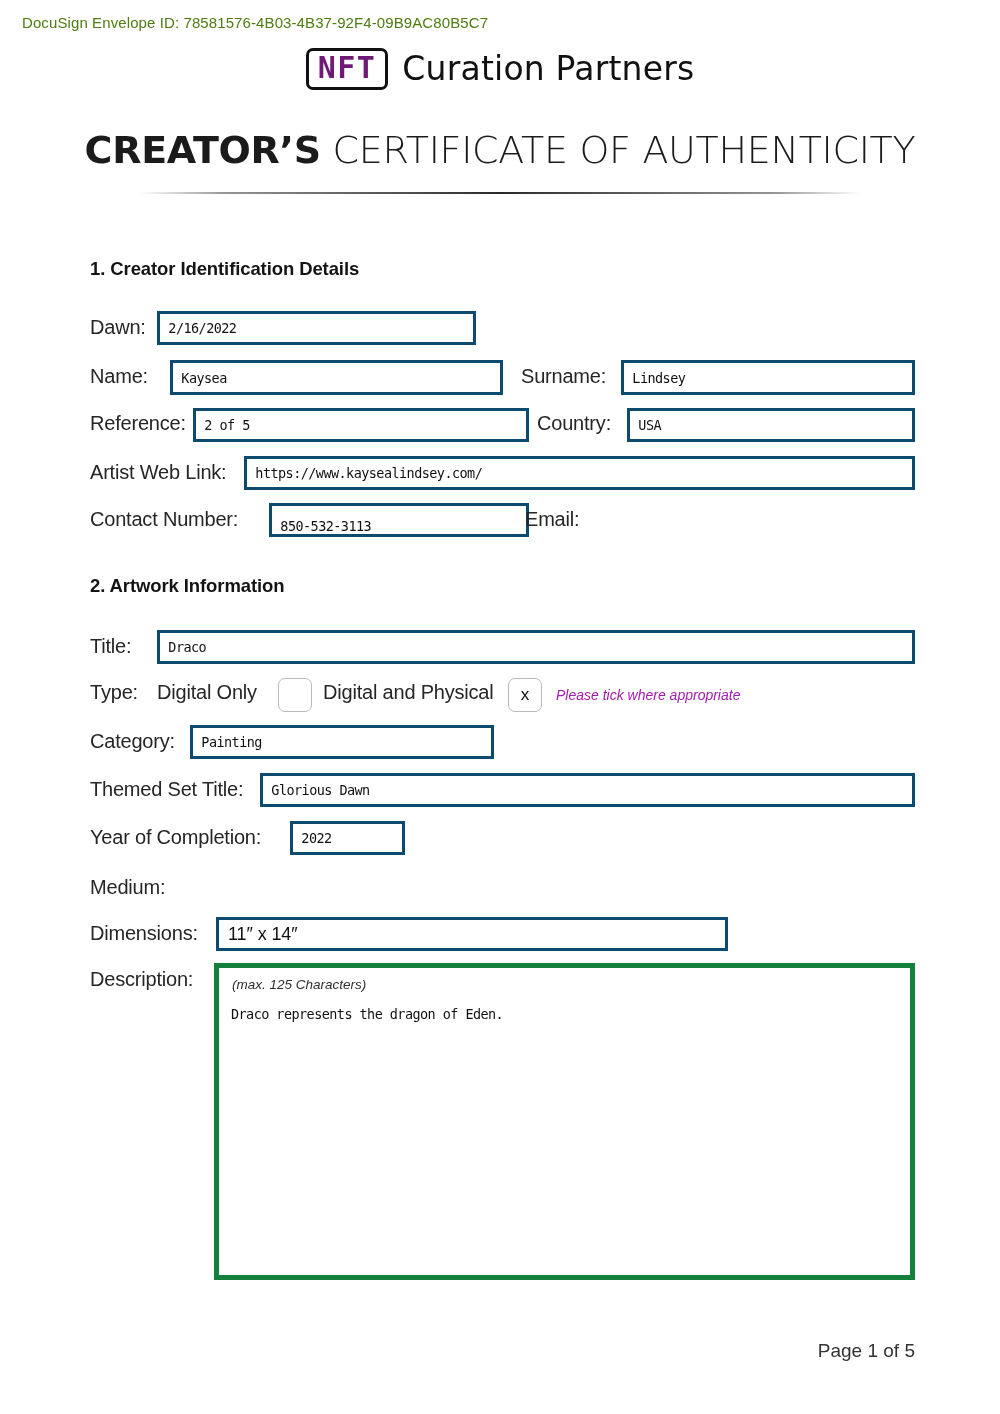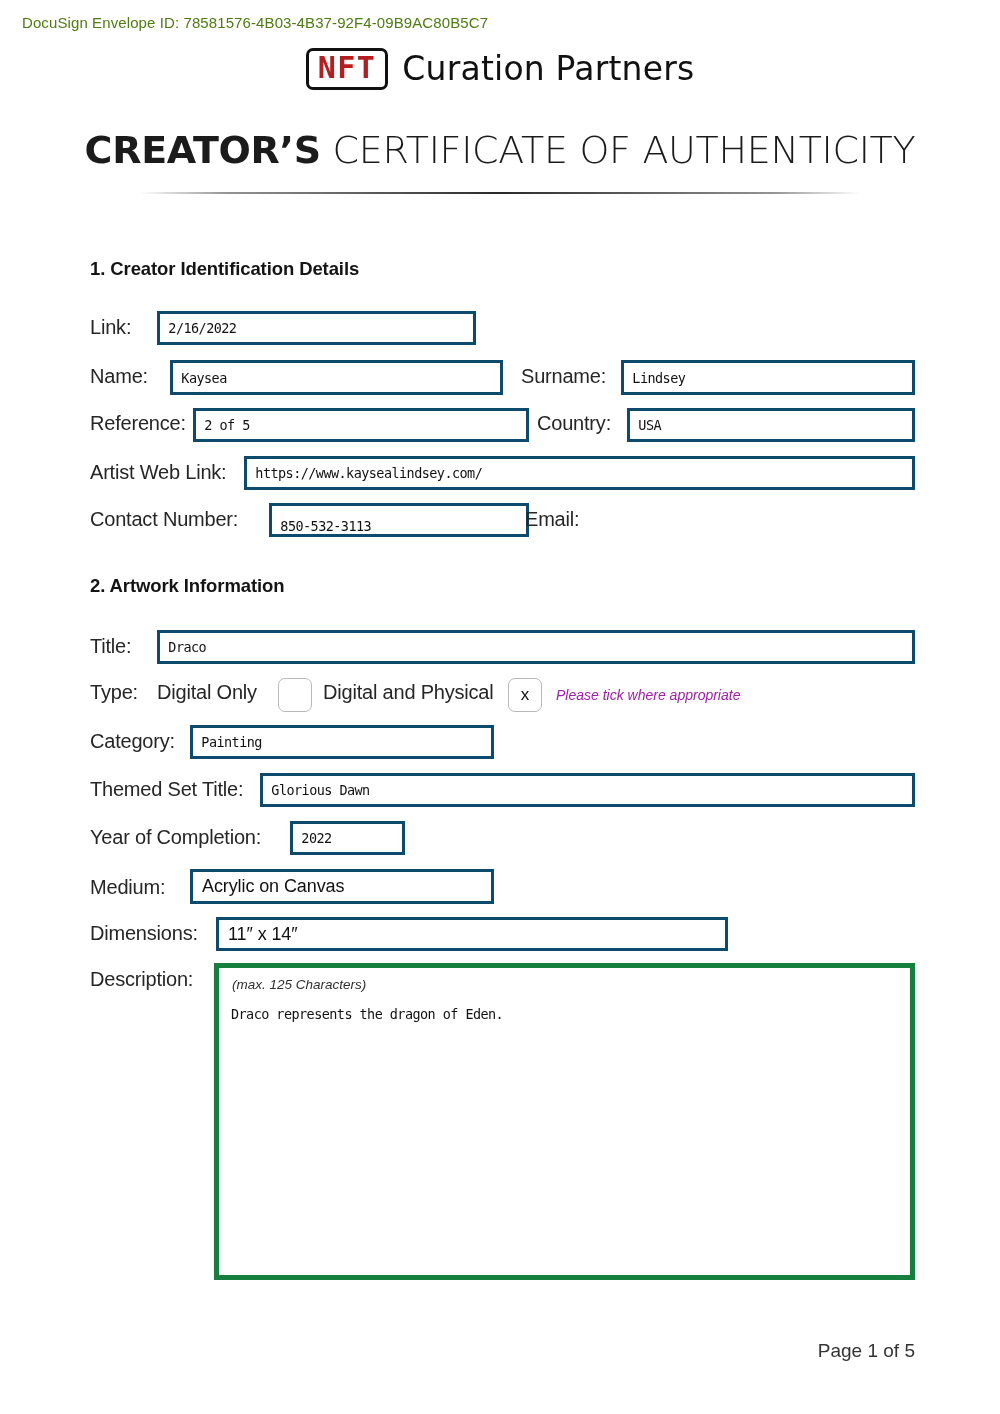--- a/index.html
+++ b/index.html
@@ -46,21 +46,21 @@
   }
   .logo-badge {
     border: 3.5px solid #111;
     border-radius: 7px;
     padding: 1px 9px 3px 9px;
     font-size: 30px;
     font-weight: 700;
     letter-spacing: 1.5px;
     line-height: 1.05;
     font-family: "DejaVu Sans Mono", monospace;
-    color: #b91c1c;
+    color: #701a75;
   }
   .logo-text {
     font-size: 33px;
     color: #111;
     letter-spacing: 0.2px;
     font-family: "DejaVu Sans", sans-serif;
     font-weight: 400;
   }
 
   
@@ -214,21 +214,21 @@
   <div class="logo-row">
     <span class="logo-badge">NFT</span>
     <span class="logo-text">Curation Partners</span>
   </div>
 
   <div class="doc-title"><span class="bold">CREATOR’S</span><span> CERTIFICATE OF AUTHENTICITY</span></div>
   <div class="divider"></div>
 
   <div class="section-head" id="sec1">1. Creator Identification Details</div>
 
-  <div class="lbl" style="left:90px; top:316px;">Link:</div>
+  <div class="lbl" style="left:90px; top:316px;">Dawn:</div>
   <div class="fld" style="left:157px; top:311px; width:319px; height:34px;">
     <span class="v">2/16/2022</span>
   </div>
 
   <div class="lbl" style="left:90px; top:365px;">Name:</div>
   <div class="fld" style="left:170px; top:360px; width:333px; height:35px;">
     <span class="v">Kaysea</span>
   </div>
 
   <div class="lbl" style="left:521px; top:365px;">Surname:</div>
@@ -281,23 +281,20 @@
   <div class="fld" style="left:260px; top:773px; width:655px; height:34px;">
     <span class="v">Glorious Dawn</span>
   </div>
 
   <div class="lbl" style="left:90px; top:826px;">Year of Completion:</div>
   <div class="fld" style="left:290px; top:821px; width:115px; height:34px;">
     <span class="v">2022</span>
   </div>
 
   <div class="lbl" style="left:90px; top:876px;">Medium:</div>
-  <div class="fld" style="left:190px; top:869px; width:304px; height:35px;">
-    <span class="v sans">Acrylic on Canvas</span>
-  </div>
 
   <div class="lbl" style="left:90px; top:922px;">Dimensions:</div>
   <div class="fld" style="left:216px; top:917px; width:512px; height:34px;">
     <span class="v sans">11″ x 14″</span>
   </div>
 
   <div class="lbl" style="left:90px; top:968px;">Description:</div>
   <div class="desc-box" style="left:214px; top:963px; width:701px; height:317px;">
     <div class="desc-hint">(max. 125 Characters)</div>
     <div class="desc-val">Draco represents the dragon of Eden.</div>

